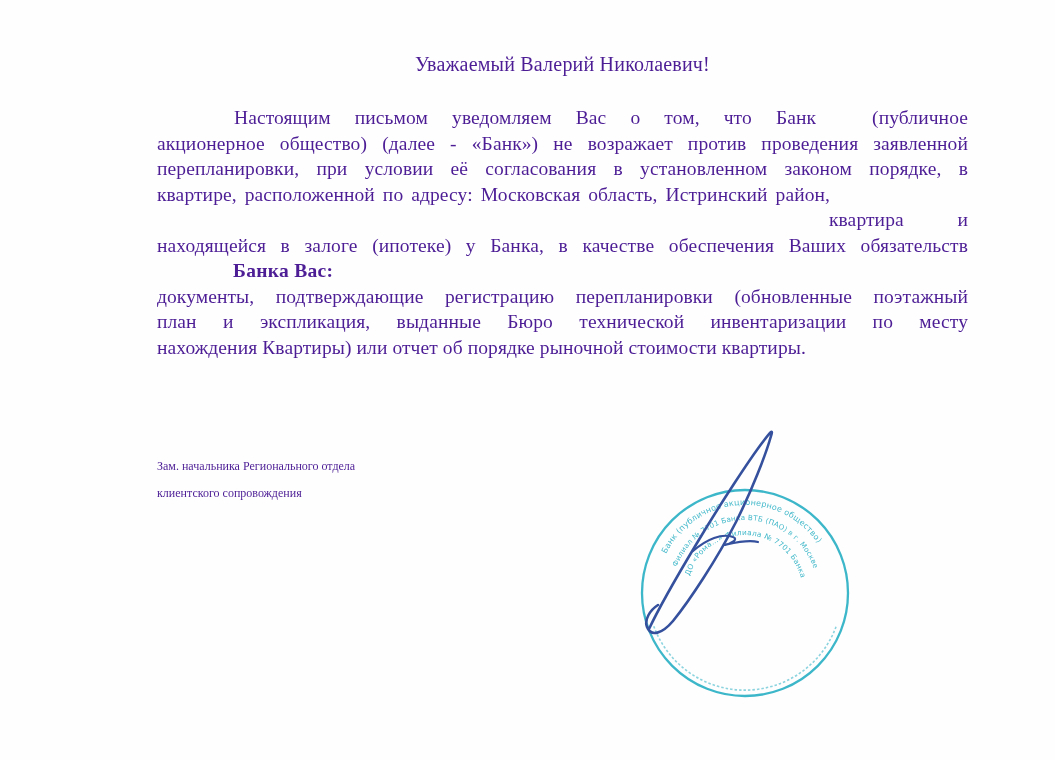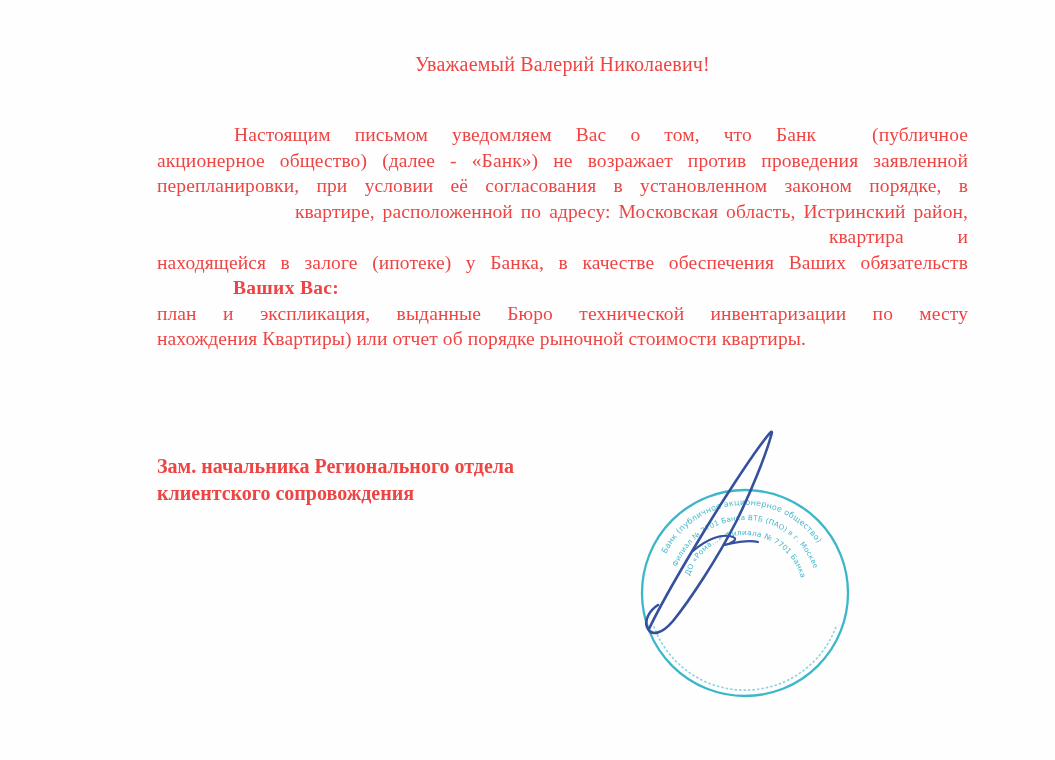--- a/index.html
+++ b/index.html
@@ -7,39 +7,38 @@
     padding: 0;
     background: #ffffff;
   }
   .page {
     position: relative;
     width: 1055px;
     height: 760px;
     background: #fefefe;
     overflow: hidden;
     font-family: "Liberation Serif", "DejaVu Serif", serif;
-    color: #ef4444;
+    color: #4c1d95;
   }
   .salutation {
     position: absolute;
     left: 157px;
     top: 53px;
     width: 811px;
     font-size: 20px;
     text-align: center;
     letter-spacing: 0.2px;
   }
   .body-block {
     position: absolute;
     left: 157px;
     top: 105px;
     width: 811px;
     font-size: 19.5px;
     letter-spacing: 0.1px;
-    margin-top: 17px;
   }
   .bline {
     height: 25.5px;
     line-height: 25.5px;
     white-space: nowrap;
   }
   .bline.jl {
     white-space: normal;
     text-align: justify;
     text-align-last: justify;
@@ -48,36 +47,35 @@
     display: flex;
     align-items: baseline;
   }
   .l1 { padding-left: 77px; }
   .l1 .stretch {
     flex: 1 1 auto;
     text-align: justify;
     text-align-last: justify;
   }
   .l1 .gap { flex: 0 0 56px; }
-  .l4 { word-spacing: 3px; text-align: right; }
+  .l4 { word-spacing: 3px; }
   .l5 { padding-left: 672px; justify-content: space-between; }
   .l7 .midgap { flex: 1 1 auto; }
   .l7 .endgap { flex: 0 0 193px; }
   .request {
     font-weight: bold;
     text-indent: 76px;
     letter-spacing: 0.3px;
   }
   .signature-block {
     position: absolute;
     left: 157px;
     top: 453px;
     width: 500px;
-    font-size: 20px;
-    font-weight: bold;
+    font-size: 12px;
   }
   .signature-block .sline {
     height: 27px;
     line-height: 27px;
     white-space: nowrap;
   }
   .stamp-area {
     position: absolute;
     left: 600px;
     top: 410px;
@@ -112,23 +110,24 @@
     <div class="bline l4">квартире, расположенной по адресу: Московская область, Истринский район,</div>
 
     <div class="bline flexline l5">
       <span>квартира</span>
       <span>и</span>
     </div>
 
     <div class="bline jl">находящейся в залоге (ипотеке) у Банка, в качестве обеспечения Ваших обязательств</div>
 
 
-    <div class="bline request">Ваших Вас:</div>
+    <div class="bline request">Банка Вас:</div>
 
 
+    <div class="bline jl">документы, подтверждающие регистрацию перепланировки (обновленные поэтажный</div>
 
     <div class="bline jl">план и экспликация, выданные Бюро технической инвентаризации по месту</div>
 
     <div class="bline">нахождения Квартиры) или отчет об порядке рыночной стоимости квартиры.</div>
 
   </div>
 
   <div class="signature-block">
     <div class="sline">Зам. начальника Регионального отдела</div>
     <div class="sline">клиентского сопровождения</div>

